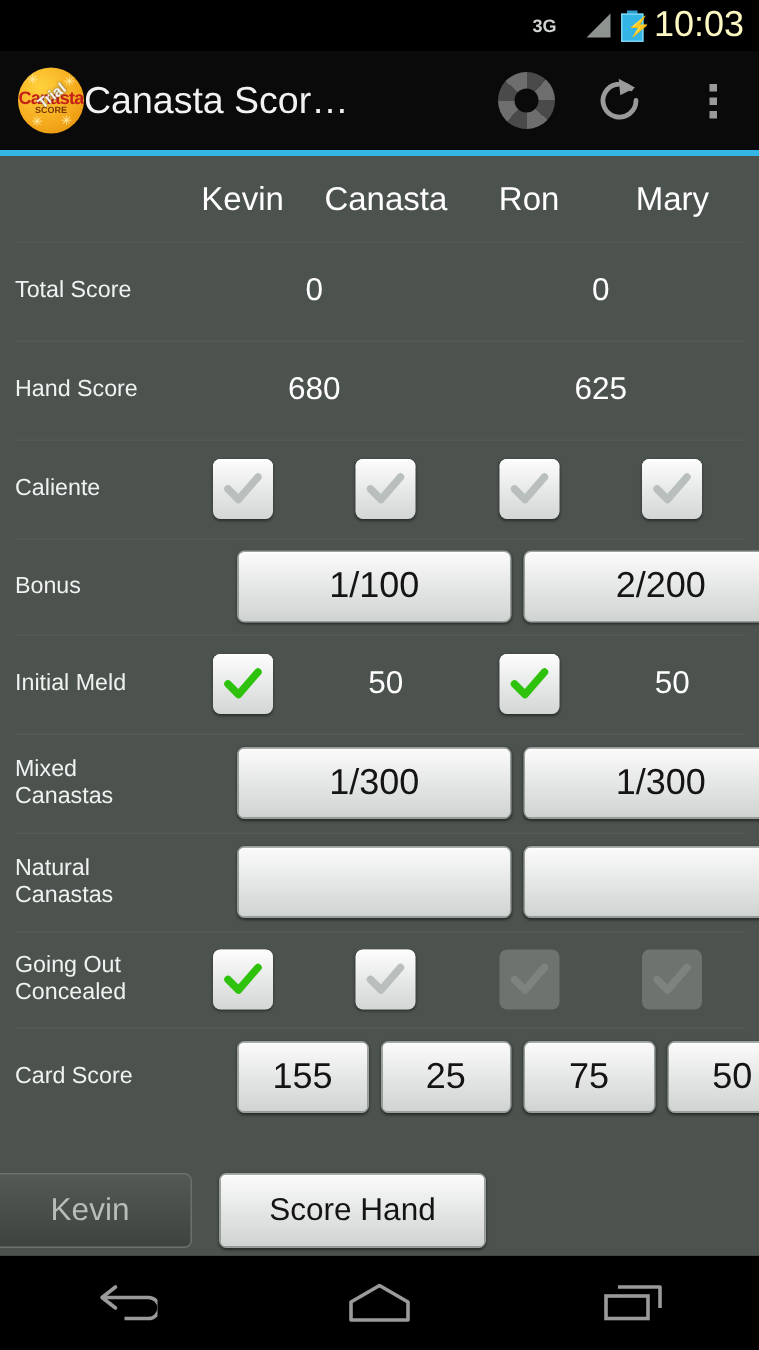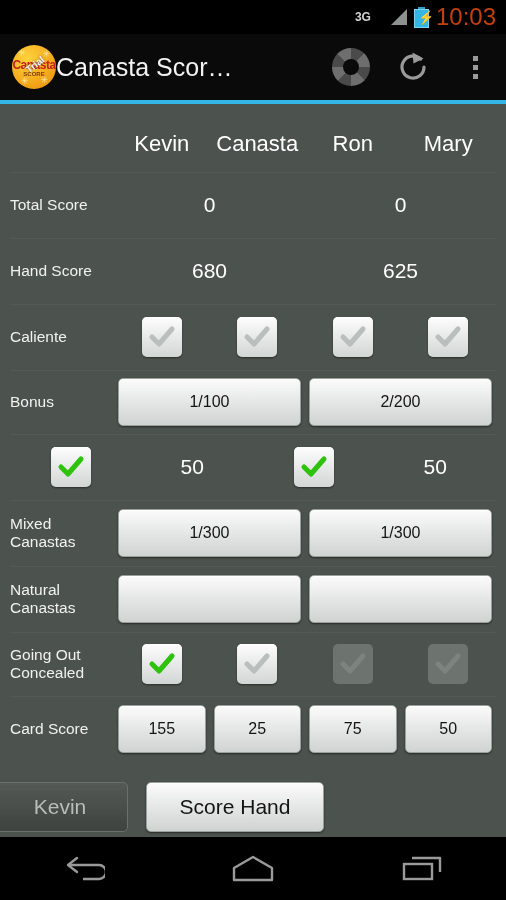--- a/index.html
+++ b/index.html
@@ -26,21 +26,21 @@
   .battery { position: relative; width: 15px; height: 21px; }
   .battery .nub { position: absolute; top: 0; left: 4px; width: 7px; height: 3px; background: #2f9fd0; }
   .battery .body {
     position: absolute; top: 2px; left: 0; width: 15px; height: 19px;
     background: #33b5e5; border: 1px solid #7dd3f0;
   }
   .battery .bolt {
     position: absolute; top: 4px; left: 4px; font-size: 13px; color: #ffffff;
     line-height: 13px;
   }
-  .clock { color: #c2410c; font-size: 24px; letter-spacing: 0px; line-height: 24px; }
+  .clock { color: #fef9c3; font-size: 24px; letter-spacing: 0px; line-height: 24px; }
 
   
   .actionbar {
     height: 66px; background: #0a0a0a; display: flex; align-items: center;
     padding-left: 12px;
   }
   .app-icon {
     width: 44px; height: 44px; border-radius: 50%;
     background: radial-gradient(circle at 35% 30%, #ffd23c 0%, #f5a81c 60%, #e08c06 100%);
     position: relative; overflow: hidden; flex: 0 0 auto;
@@ -78,21 +78,21 @@
   .ring .inner {
     position: absolute; top: 11px; left: 11px; width: 16px; height: 16px;
     border-radius: 50%; background: #0a0a0a;
   }
   .refresh { width: 36px; height: 36px; }
   .dots { display: flex; flex-direction: column; gap: 4px; }
   .dots i { display: block; width: 5px; height: 5px; background: #9a9a9a; }
   .accent-line { height: 4px; background: #33b5e5; }
 
   
-  .content { position: relative; height: 733px; background: #4c524e; padding: 12px 10px; }
+  .content { position: relative; height: 733px; background: #4c524e; padding: 1px 10px; }
   .row { display: flex; align-items: center; position: relative; }
   .row + .row::before {
     content: ""; position: absolute; top: 0; left: 0; right: 0; height: 1px;
     background: rgba(255,255,255,0.045);
   }
   .lbl {
     width: 104px; flex: 0 0 104px; color: #f0f2f1; font-size: 15.5px;
     text-align: left; line-height: 18px; padding-right: 6px;
   }
   .cells { flex: 1 1 auto; display: flex; }
@@ -122,24 +122,24 @@
   .cb.off svg path { stroke: #b9bfbc; }
   .cb.on  svg path { stroke: #2ec20c; }
   .cb.disabled {
     background: #6d736e; box-shadow: none;
   }
   .cb.disabled svg path { stroke: #7d837e; }
 
   
   .btn {
     height: 48px; border-radius: 5px; display: flex; align-items: center;
-    justify-content: center; color: #141414; font-size: 16px;
+    justify-content: center; color: #141414; font-size: 24px;
     background: linear-gradient(#fbfbfb, #cfd3d1);
     box-shadow: 0 1px 2px rgba(0,0,0,0.5), inset 0 1px 0 #ffffff;
-    border: 1px solid #9aa09c; width: 100%;
+    border: 1px solid #9aa09c; width: 100%; margin-left: 40px;
   }
   .btn-wrap { padding: 0 4px; width: 100%; }
 
   
   .bottombar {
     position: absolute; left: 0; right: 0; bottom: 0; height: 60px;
     display: flex; align-items: center; background: #4c524e;
   }
   .spinner-btn {
     margin-left: -8px; width: 136px; height: 50px; border-radius: 5px;
@@ -305,20 +305,21 @@
           </div>
         <div class="cell2">
             <div class="btn-wrap">
               <div class="btn">2/200</div>
             </div>
           </div>
       </div>
     </div>
 
     <div class="row r-meld">
+      <div class="lbl">Initial Meld</div>
       <div class="cells">
         <div class="cell">
           <div class="cb on">
             <svg width="28" height="26" viewBox="0 0 28 26">
                 <path d="M4 13 L11 20 L24 5" fill="none" stroke-width="5" stroke-linecap="round" stroke-linejoin="round"></path>
               </svg>
           </div>
         </div>
         <div class="cell">
             <span class="val">50</span>

